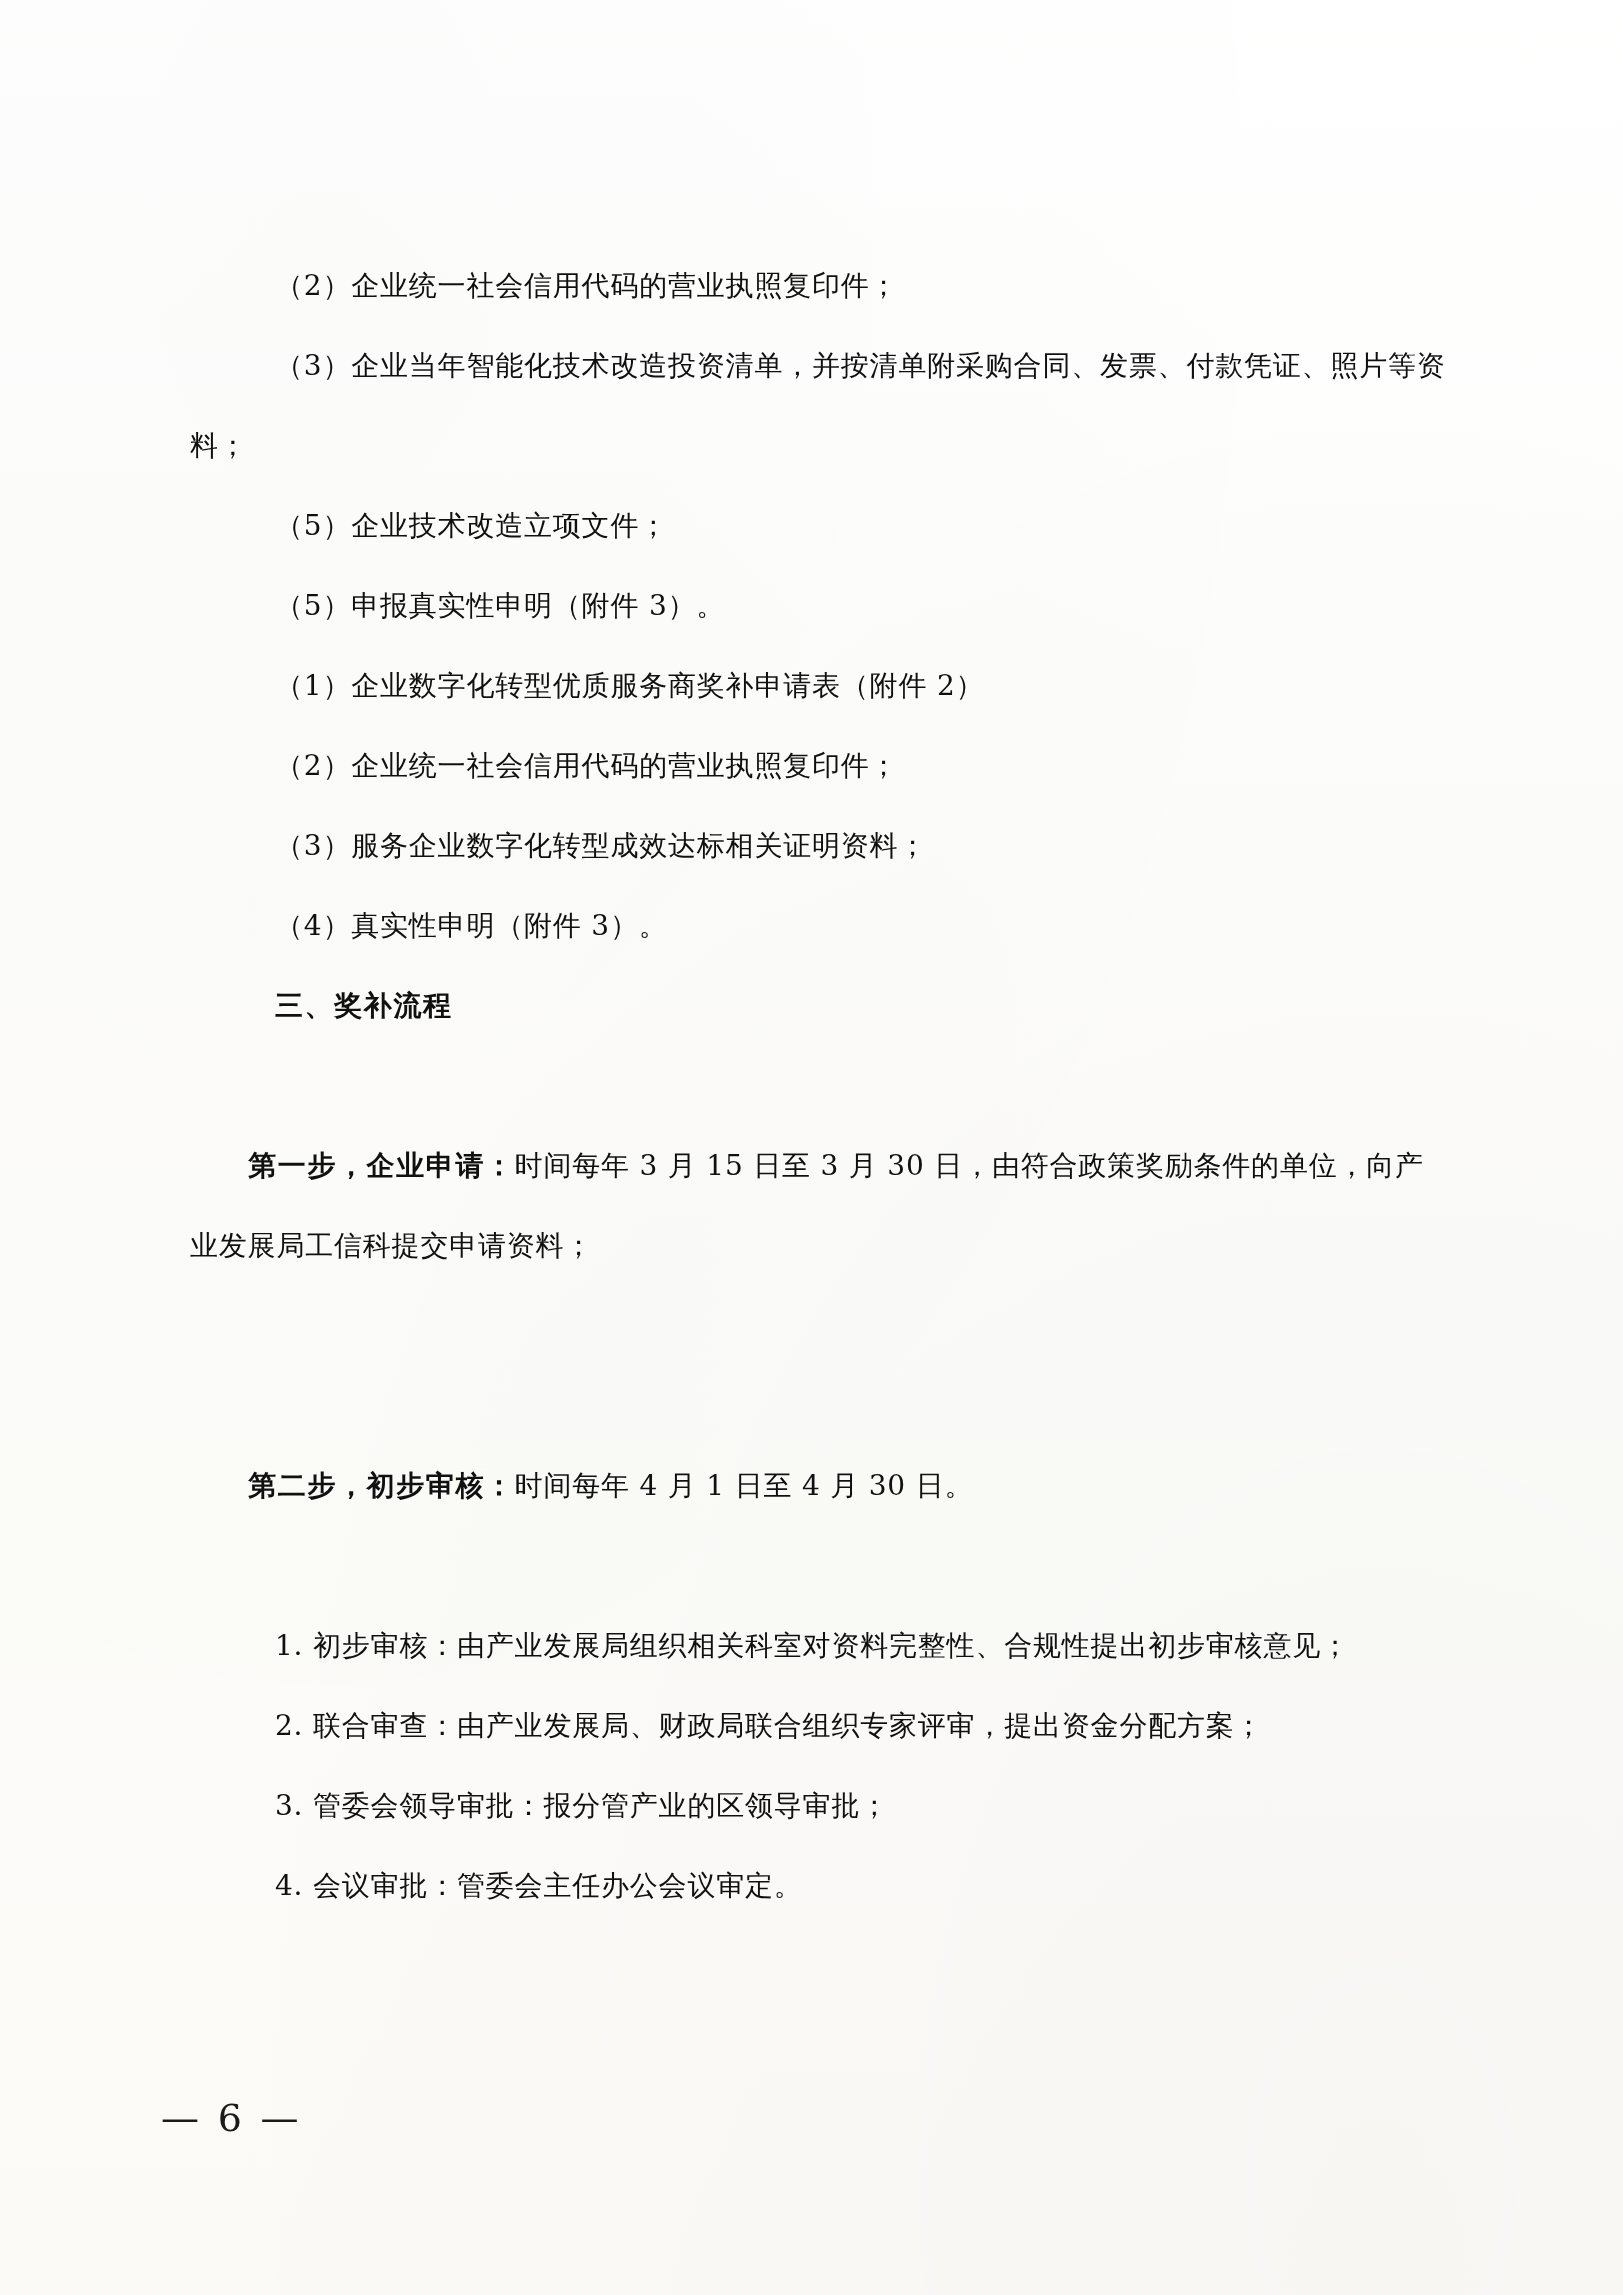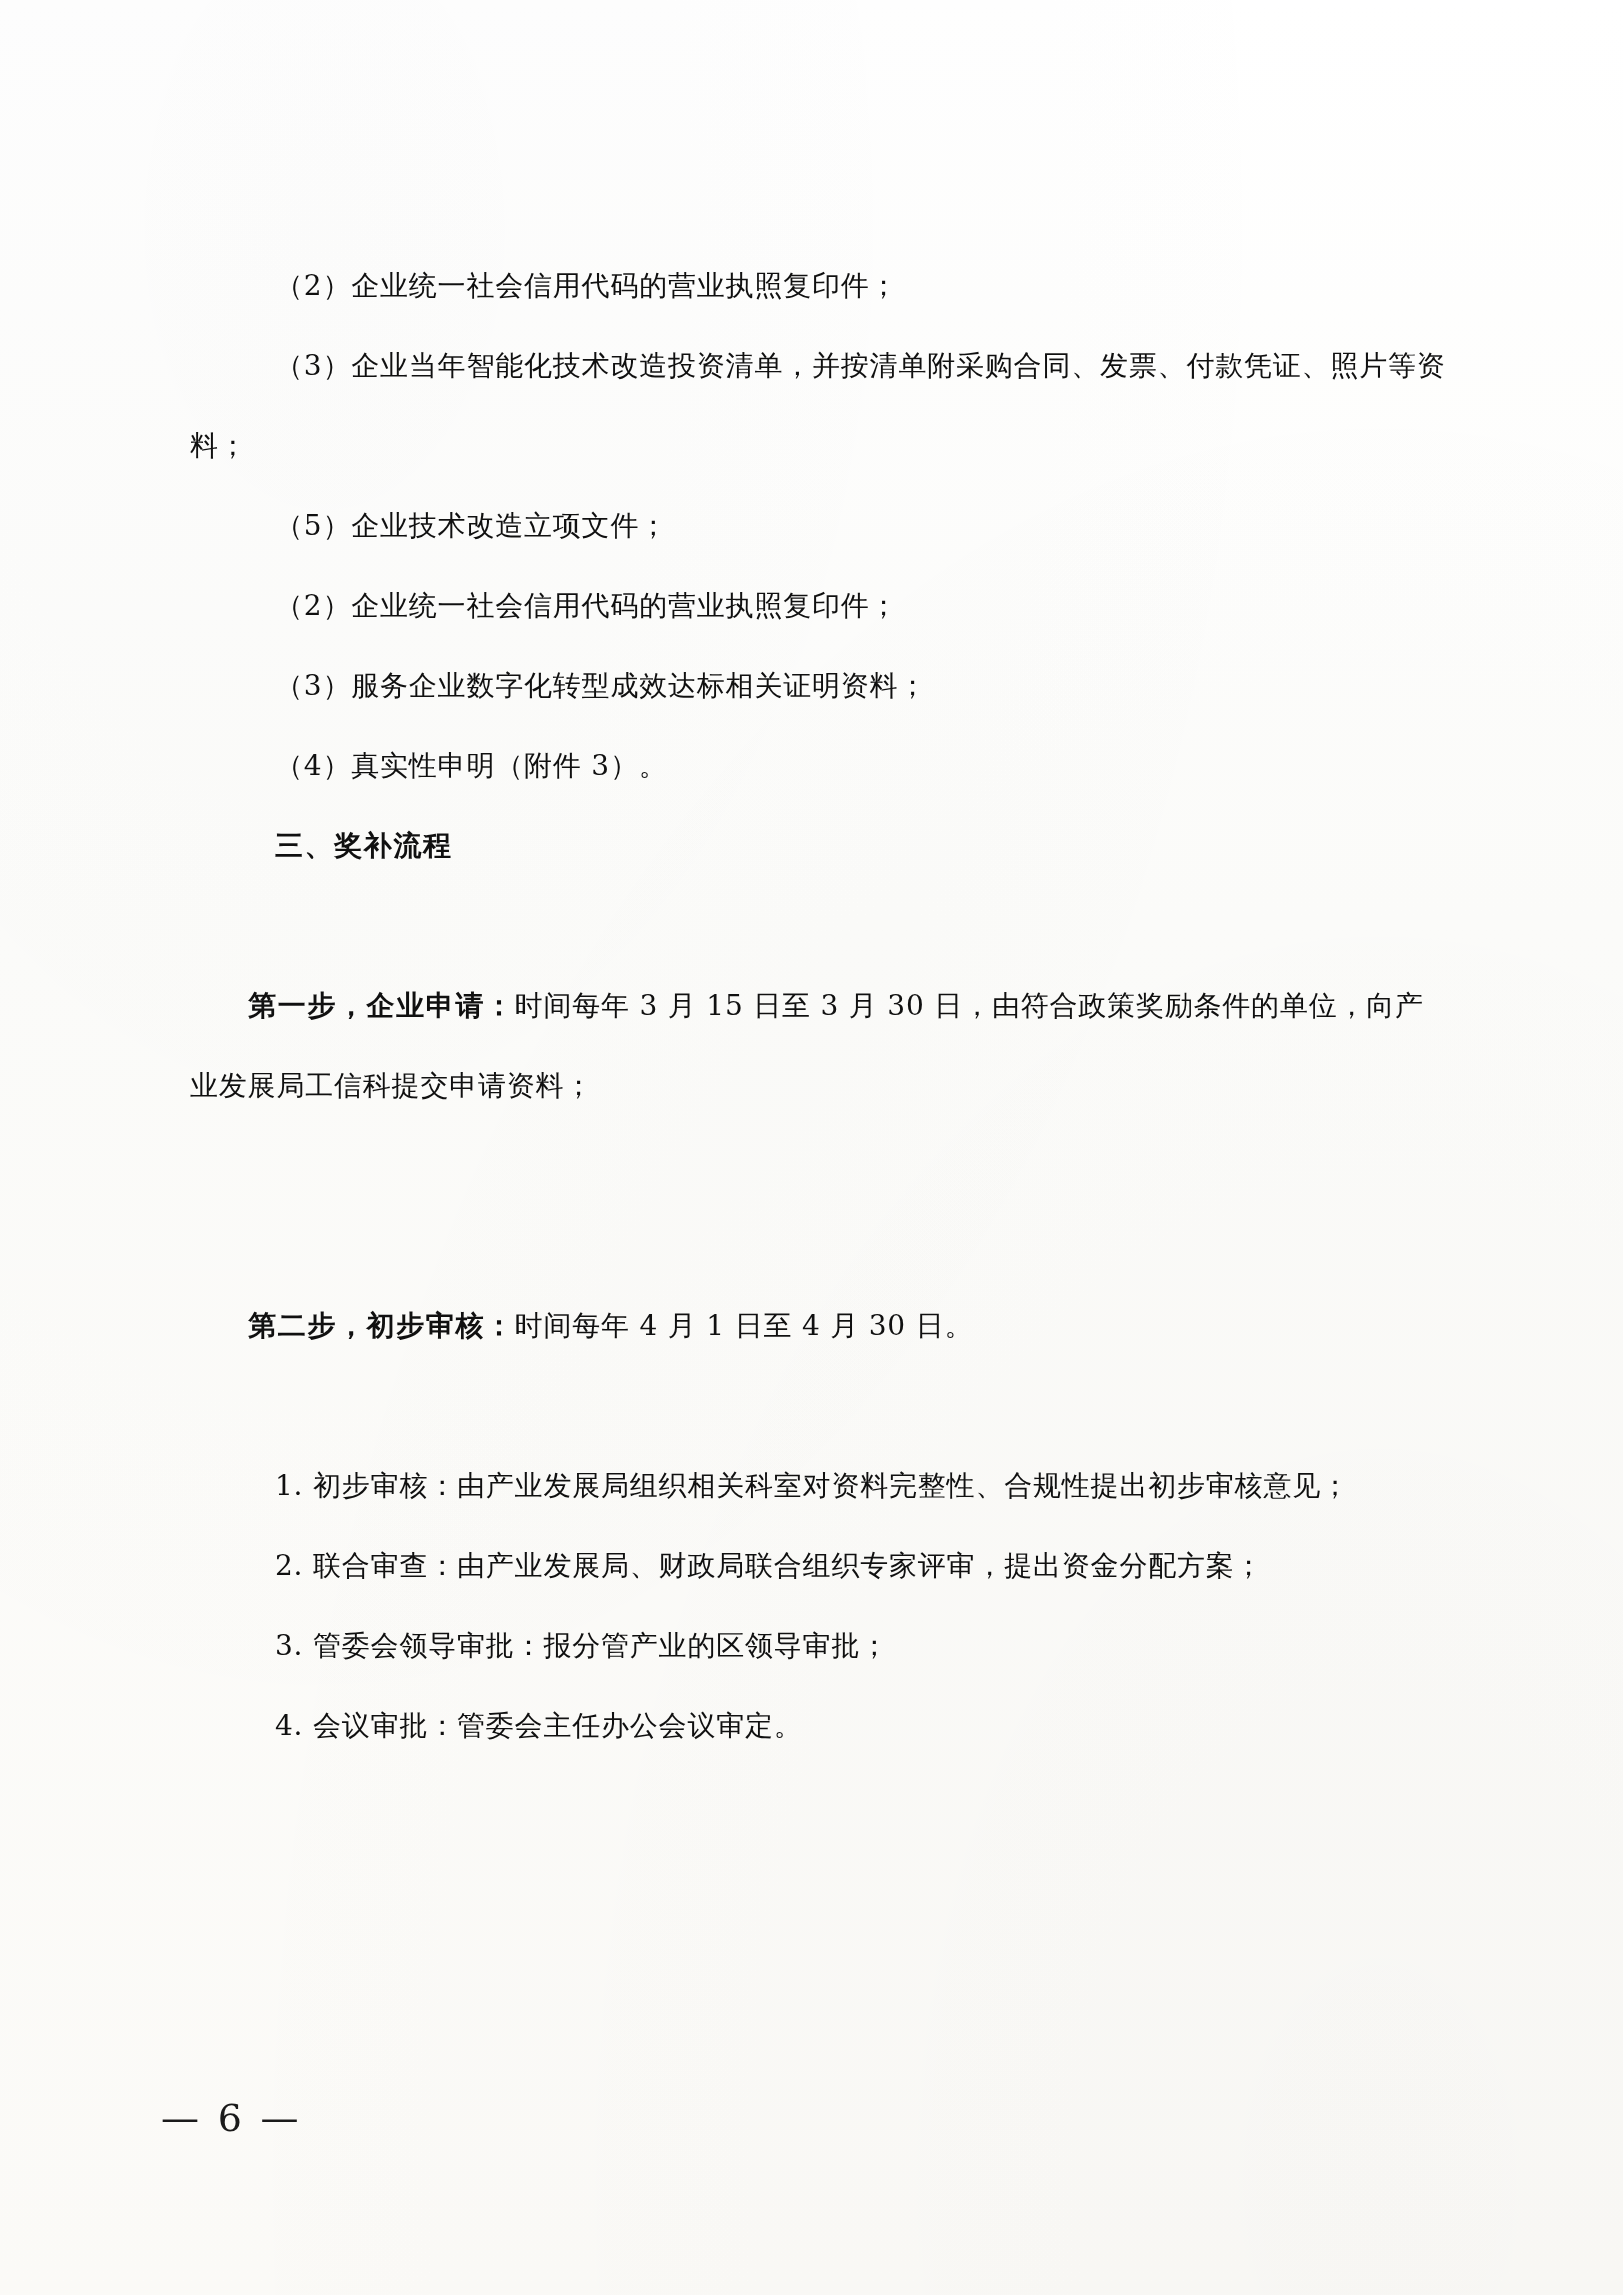--- a/index.html
+++ b/index.html
@@ -69,20 +69,22 @@
 </style>
 </head>
 <body>
 
 <div class="page">
   <div class="content">
 
     <div class="line indent">（2）企业统一社会信用代码的营业执照复印件；</div>
     <div class="line indent">（3）企业当年智能化技术改造投资清单，并按清单附采购合同、发票、付款凭证、照片等资料；</div>
     <div class="line indent">（5）企业技术改造立项文件；</div>
+    <div class="line indent">（5）申报真实性申明（附件 3）。</div>
+    <div class="line indent">（1）企业数字化转型优质服务商奖补申请表（附件 2）</div>
     <div class="line indent">（2）企业统一社会信用代码的营业执照复印件；</div>
     <div class="line indent">（3）服务企业数字化转型成效达标相关证明资料；</div>
     <div class="line indent">（4）真实性申明（附件 3）。</div>
 
     <div class="line heading indent">三、奖补流程</div>
 
     <div class="line step">
       <b>第一步，企业申请：</b><span>时间每年 3 月 15 日至 3 月 30 日，由符合政策奖励条件的单位，向产业发展局工信科提交申请资料；</span>
     </div>
 

